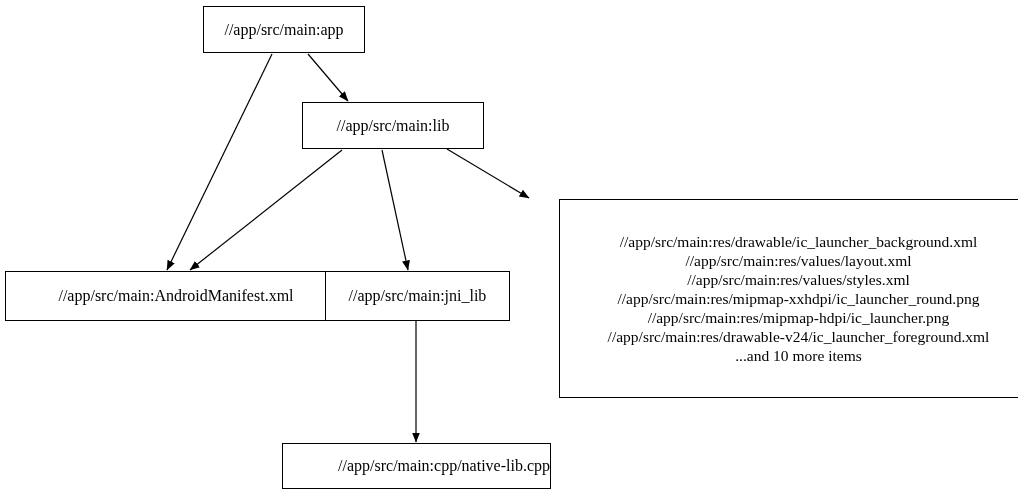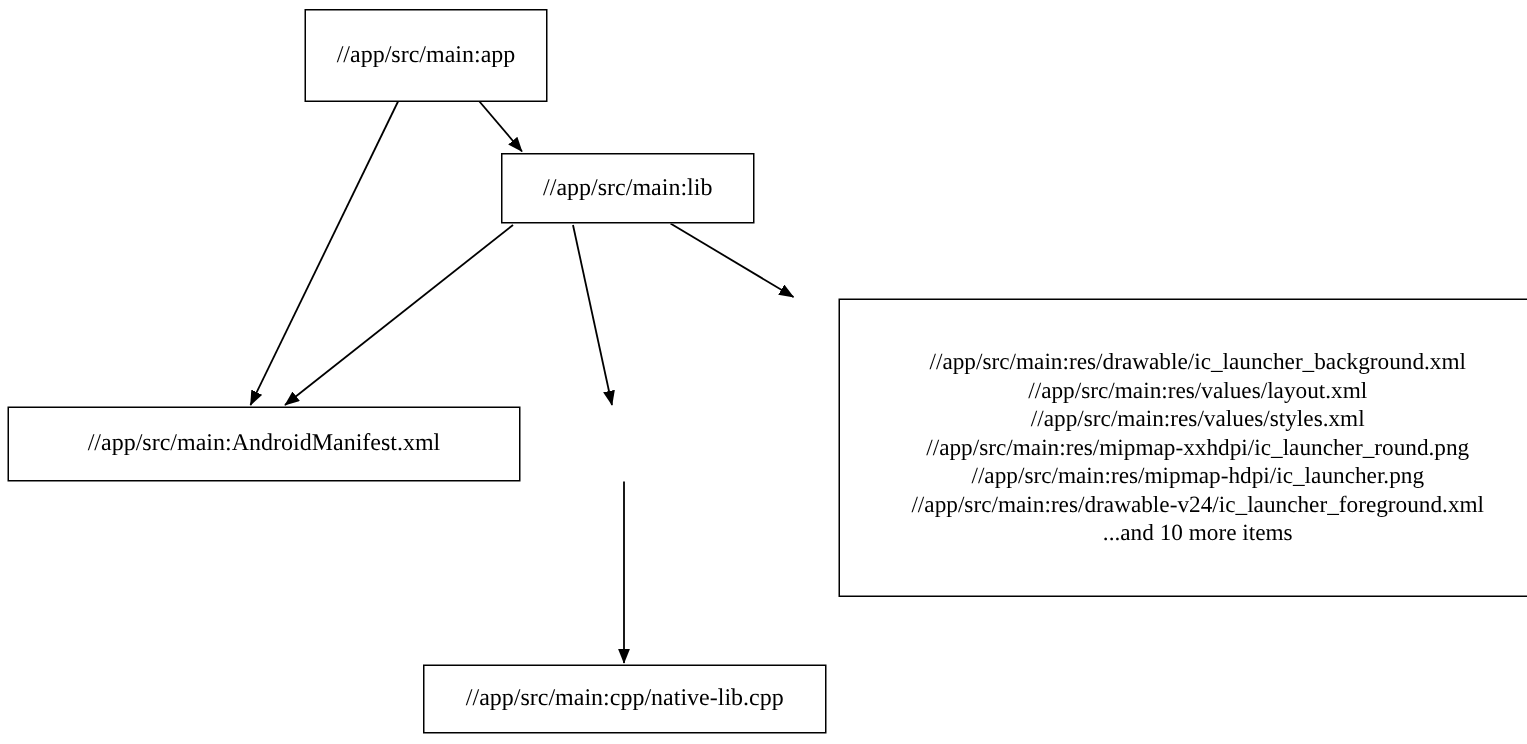--- a/index.html
+++ b/index.html
@@ -42,26 +42,26 @@
   .node.multi {
     flex-direction: column;
     justify-content: center;
     line-height: 19px;
     font-size: 15.5px;
   }
   .node.multi div {
     width: 100%;
   }
   
-  #node-app      { left: 203px; top: 6px;   width: 162px; height: 62px; }
-  #node-lib      { left: 302px; top: 102px; width: 169px; height: 47px; margin-left: 32px; }
+  #node-app      { left: 203px; top: 6px;   width: 162px; height: 47px; }
+  #node-lib      { left: 302px; top: 102px; width: 182px; height: 47px; }
   #node-manifest { left: 5px;   top: 271px; width: 342px; height: 50px; }
   #node-jni      { left: 325px; top: 271px; width: 185px; height: 50px; }
   #node-res      { left: 533px; top: 199px; width: 479px; height: 199px; margin-left: 26px; }
-  #node-cpp      { left: 282px; top: 443px; width: 269px; height: 46px; }
+  #node-cpp      { left: 282px; top: 443px; width: 269px; height: 46px; justify-content: flex-end; }
 </style>
 </head>
 <body>
 
 <div class="canvas">
 
   <svg class="edges" viewBox="0 0 1018 496" xmlns="http://www.w3.org/2000/svg">
     <defs>
       <marker id="arrow" markerUnits="userSpaceOnUse" markerWidth="12" markerHeight="10" refX="9.5" refY="4" orient="auto">
         <path d="M0,0 L10,4 L0,8 z" fill="#000000"></path>
@@ -80,20 +80,23 @@
   </div>
 
   <div id="node-lib" class="node">
     <span>//app/src/main:lib</span>
   </div>
 
   <div id="node-manifest" class="node">
     <span>//app/src/main:AndroidManifest.xml</span>
   </div>
 
+  <div id="node-jni" class="node">
+    <span>//app/src/main:jni_lib</span>
+  </div>
 
   <div id="node-res" class="node multi">
     <div>//app/src/main:res/drawable/ic_launcher_background.xml</div>
     <div>//app/src/main:res/values/layout.xml</div>
     <div>//app/src/main:res/values/styles.xml</div>
     <div>//app/src/main:res/mipmap-xxhdpi/ic_launcher_round.png</div>
     <div>//app/src/main:res/mipmap-hdpi/ic_launcher.png</div>
     <div>//app/src/main:res/drawable-v24/ic_launcher_foreground.xml</div>
     <div>...and 10 more items</div>
   </div>

